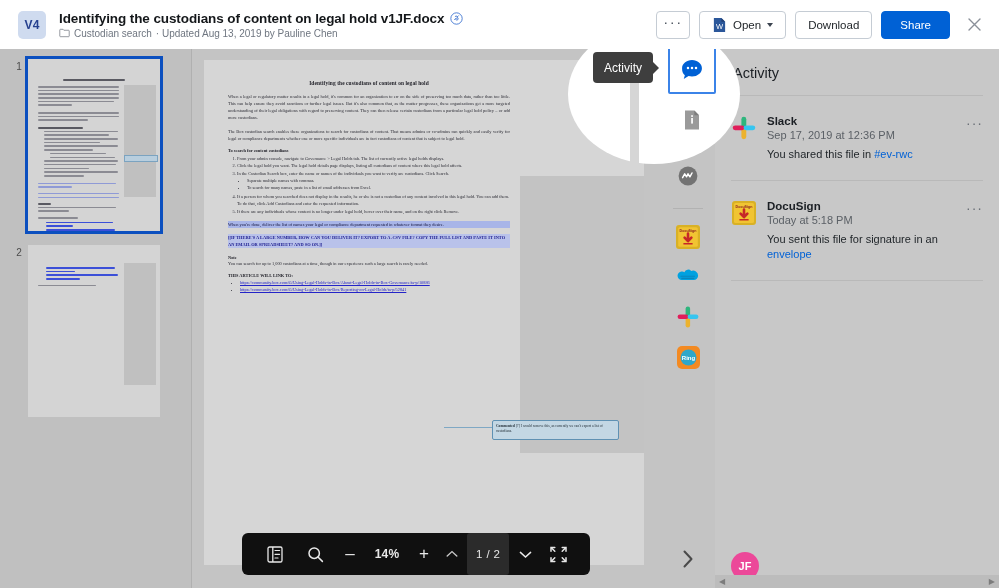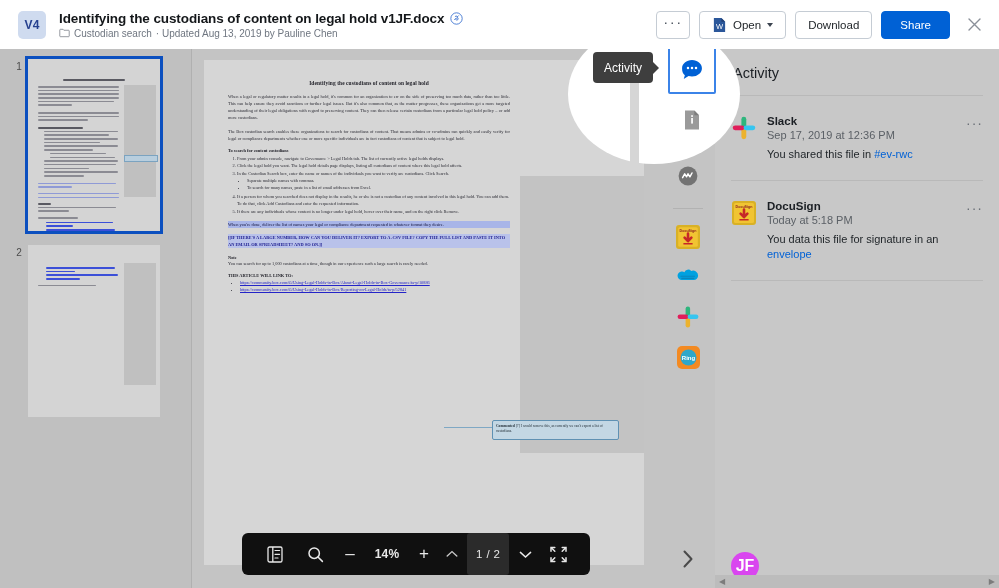--- a/index.html
+++ b/index.html
@@ -179,22 +179,22 @@
   .ai-name { font-size: 11.5px; font-weight: bold; color: #1b1f24; }
   .ai-time { font-size: 11px; color: #5b6066; margin-top: 2px; }
   .ai-msg { font-size: 11px; color: #22272b; margin-top: 6px; line-height: 1.35; }
   .ai-link { color: #0061d5; text-decoration: none; }
   .ai-more { position: absolute; right: 0; top: 20px; font-size: 14px;
     color: #6b7077; letter-spacing: 1px; cursor: pointer; line-height: 1; }
   .ai-sep { height: 1px; background: #b9b9b9; margin-top: 18px; }
 
   .sp-foot { padding: 14px 16px 8px; }
   .comment-row { display: flex; align-items: flex-start; gap: 11px; }
-  .me-av { width: 28px; height: 28px; border-radius: 50%; background: #d946ef;
-    color: #fff; font-size: 16px; font-weight: bold; display: flex;
+  .me-av { width: 28px; height: 28px; border-radius: 50%; background: #ec4899;
+    color: #fff; font-size: 11px; font-weight: bold; display: flex;
     align-items: center; justify-content: center; flex: none; margin-top: 2px; }
   .comment-input {
     flex: 1; height: 32px; border: 1px solid #b4b9bf; border-radius: 4px;
     background: #c8c8c8; padding: 0 11px; font-size: 11.5px; color: #22272b;
     font-family: "Liberation Sans", sans-serif; outline: none;
   }
   .comment-input::placeholder { color: #74797f; }
   .mention-hint { font-size: 11px; color: #5b6066; margin: 10px 0 0 39px; }
   .hscroll { position: absolute; left: 0; bottom: 0; width: 284px; height: 13px;
     background: #bcbcbc; display: flex; align-items: center;
@@ -517,21 +517,21 @@
             <rect x="1" y="1" width="24" height="24" rx="3" fill="#d9b125"></rect>
             <rect x="3" y="3" width="20" height="20" rx="1.6" fill="#f1c433"></rect>
             <text x="13" y="8" font-size="3.6" fill="#8a2020" text-anchor="middle" font-family="Liberation Sans, sans-serif" font-weight="bold">DocuSign</text>
             <path d="M13 9.6v6.6M9.6 13.6L13 17.2l3.4-3.6" stroke="#c62828" stroke-width="2.6" fill="none" stroke-linecap="round" stroke-linejoin="round"></path>
             <rect x="8.4" y="19" width="9.2" height="1.5" fill="#c62828"></rect>
           </svg>
           <div class="ai-body">
             <div class="ai-name">DocuSign</div>
             <div class="ai-time">Today at 5:18 PM</div>
             <div class="ai-msg">
-              <span>You data this file for signature in an </span><a class="ai-link">envelope</a>
+              <span>You sent this file for signature in an </span><a class="ai-link">envelope</a>
             </div>
           </div>
           <div class="ai-more">···</div>
         </div>
         <div class="ai-sep"></div>
       </div>
 
       <div class="sp-foot">
         <div class="comment-row">
           <div class="me-av">JF</div>

